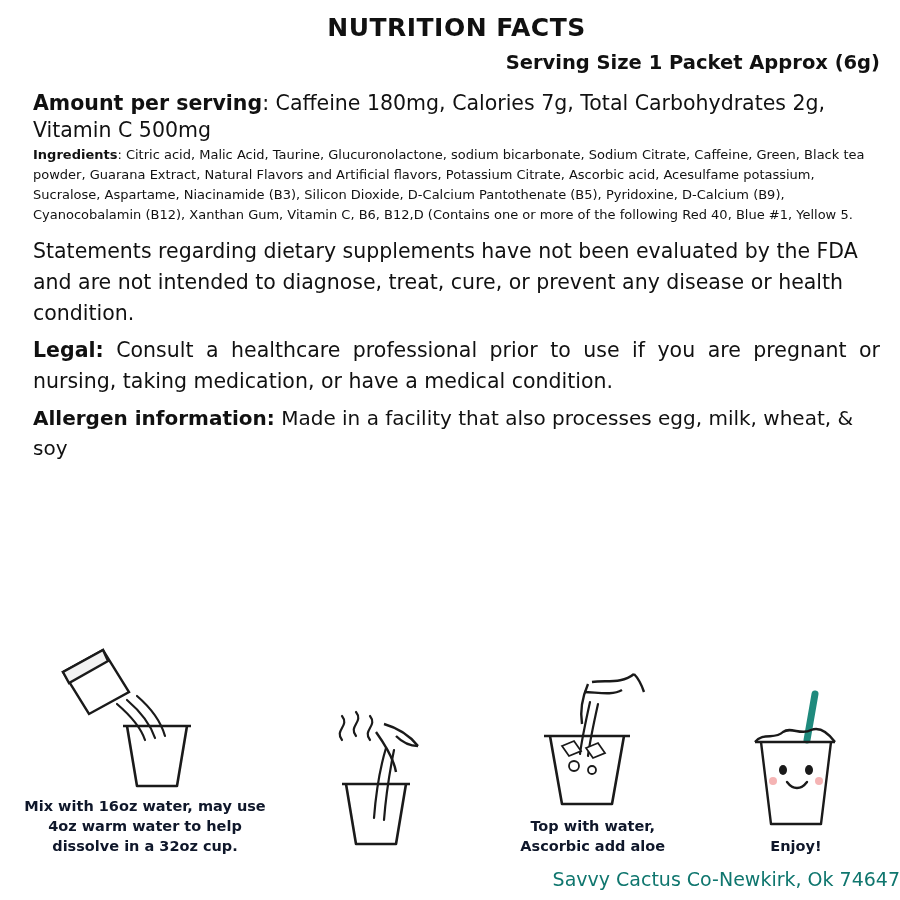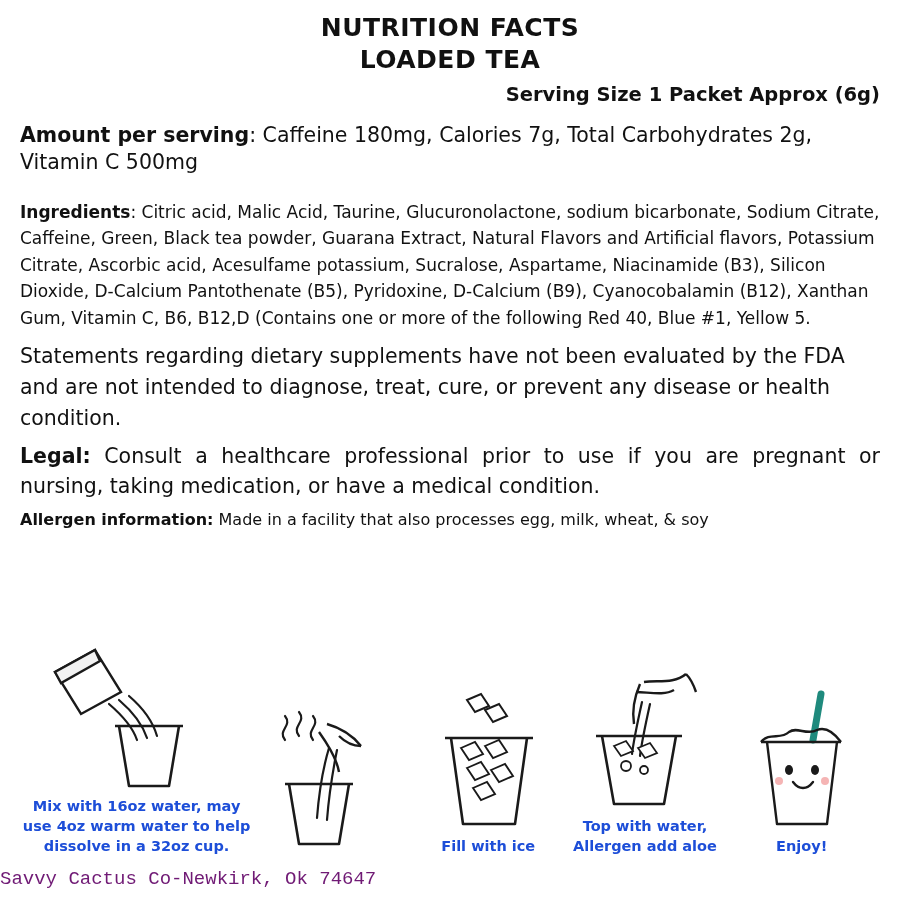--- a/index.html
+++ b/index.html
@@ -12,21 +12,21 @@
     height: 900px;
     font-family: "DejaVu Sans", sans-serif;
     color: #111111;
     position: relative;
     overflow: hidden;
   }
   .page {
     width: 900px;
     height: 900px;
     box-sizing: border-box;
-    padding: 12px 20px 0 20px;
+    padding: 12px 20px 0 33px;
     position: relative;
   }
   .title {
     text-align: center;
     font-weight: bold;
     font-size: 25px;
     letter-spacing: 0.5px;
     line-height: 1.28;
   }
   .title2 {
@@ -43,42 +43,41 @@
     font-size: 19.5px;
     margin-top: 7px;
   }
   .para {
     font-size: 20.5px;
     line-height: 1.33;
     margin-top: 16px;
   }
   .para b { font-weight: bold; }
   .block-ingredients {
-    font-size: 17px;
+    font-size: 13px;
     line-height: 1.56;
-    margin-top: 22px;
   }
   .legal-head {
     font-size: 20.5px;
     font-weight: bold;
     margin-top: 16px;
   }
   .legal-body {
     font-size: 20.5px;
     line-height: 1.52;
     margin-top: 10px;
   }
   .note {
     font-size: 20.5px;
     line-height: 1.5;
     margin-top: 6px;
     text-align: justify;
   }
   .allergen {
-    font-size: 16px;
+    font-size: 20px;
     line-height: 1.5;
     margin-top: 6px;
   }
   
   .steps {
     position: absolute;
     left: 20px;
     right: 20px;
     bottom: 44px;
     height: 200px;
@@ -93,44 +92,42 @@
   }
   .step .art {
     height: 150px;
     display: flex;
     align-items: flex-end;
     justify-content: center;
   }
   .step .cap {
     font-size: 14.5px;
     font-weight: bold;
-    color: #1d4ed8;
+    color: #0f172a;
     line-height: 1.38;
     margin-top: 4px;
     font-family: "DejaVu Sans", sans-serif;
   }
   .step.wide { width: 250px; }
   .footer {
     position: absolute;
     bottom: 10px;
     left: 0;
     width: 900px;
-    text-align: left;
+    text-align: right;
     font-size: 19px;
-    color: #701a75;
-    font-family: Liberation Mono, monospace;
+    color: #0f766e;
   }
 </style>
 </head>
 <body>
 
 <div class="page">
 
   <div class="title">NUTRITION FACTS</div>
-  <div class="title2">LOADED TEA</div>
   <div class="serving">Serving Size 1 Packet Approx  (6g)</div>
 
   <div class="para">
     <b>Amount per serving</b><span>: Caffeine 180mg, Calories 7g, Total Carbohydrates 2g, Vitamin C 500mg</span>
   </div>
 
   <div class="block-ingredients">
     <b>Ingredients</b><span>: Citric acid, Malic Acid, Taurine, Glucuronolactone, sodium bicarbonate, Sodium Citrate, Caffeine, Green, Black tea powder, Guarana Extract, Natural Flavors and Artificial flavors, Potassium Citrate, Ascorbic acid, Acesulfame potassium, Sucralose, Aspartame, Niacinamide (B3), Silicon Dioxide, D-Calcium Pantothenate (B5), Pyridoxine, D-Calcium (B9), Cyanocobalamin (B12), Xanthan Gum, Vitamin C, B6, B12,D (Contains one or more of the following  Red 40, Blue #1, Yellow 5.</span>
   </div>
 
@@ -193,45 +190,20 @@
 
           <g stroke="#1a1a1a" stroke-width="2.6" fill="none" stroke-linejoin="round">
             <path d="M28 82 L96 82"></path>
             <path d="M32 82 L42 142 L82 142 L92 82"></path>
           </g>
         </svg>
       </div>
       <div class="cap"></div>
     </div>
 
-    <div class="step">
-      <div class="art">
-        <svg width="130" height="150" viewBox="0 0 130 150" fill="none" xmlns="http://www.w3.org/2000/svg">
-
-          <g stroke="#1a1a1a" stroke-width="2" fill="#ffffff">
-            <path d="M44 18 L58 12 L66 24 L52 30 Z"></path>
-            <path d="M62 28 L76 22 L84 34 L70 40 Z"></path>
-          </g>
-
-          <g stroke="#1a1a1a" stroke-width="2.6" fill="none" stroke-linejoin="round">
-            <path d="M22 56 L110 56"></path>
-            <path d="M28 56 L40 142 L92 142 L104 56"></path>
-          </g>
-
-          <g stroke="#1a1a1a" stroke-width="1.9" fill="#ffffff">
-            <path d="M38 66 L52 60 L60 72 L46 78 Z"></path>
-            <path d="M62 64 L76 58 L84 70 L70 76 Z"></path>
-            <path d="M44 86 L58 80 L66 92 L52 98 Z"></path>
-            <path d="M68 88 L82 82 L90 94 L76 100 Z"></path>
-            <path d="M50 106 L64 100 L72 112 L58 118 Z"></path>
-          </g>
-        </svg>
-      </div>
-      <div class="cap">Fill with ice</div>
-    </div>
 
     <div class="step">
       <div class="art">
         <svg width="150" height="150" viewBox="0 0 150 150" fill="none" xmlns="http://www.w3.org/2000/svg">
 
           <g stroke="#1a1a1a" stroke-width="2.4" fill="none" stroke-linejoin="round">
             <path d="M74 20 C88 18 104 22 116 12"></path>
             <path d="M116 12 C122 18 124 24 126 30"></path>
             <path d="M66 30 C78 30 94 34 104 28"></path>
             <path d="M70 22 C64 36 62 50 64 62"></path>
@@ -248,21 +220,21 @@
           </g>
 
           <g stroke="#1a1a1a" stroke-width="1.8" fill="#ffffff">
             <path d="M44 84 L56 79 L63 89 L51 94 Z"></path>
             <path d="M68 86 L80 81 L87 91 L75 96 Z"></path>
             <circle cx="56" cy="104" r="5"></circle>
             <circle cx="74" cy="108" r="4"></circle>
           </g>
         </svg>
       </div>
-      <div class="cap">Top with water, Allergen add aloe</div>
+      <div class="cap">Top with water, Ascorbic add aloe</div>
     </div>
 
     <div class="step">
       <div class="art">
         <svg width="130" height="150" viewBox="0 0 130 150" fill="none" xmlns="http://www.w3.org/2000/svg">
 
           <g>
             <path d="M84 12 L76 58" stroke="#1f8a7d" stroke-width="7" stroke-linecap="round"></path>
           </g>
 

